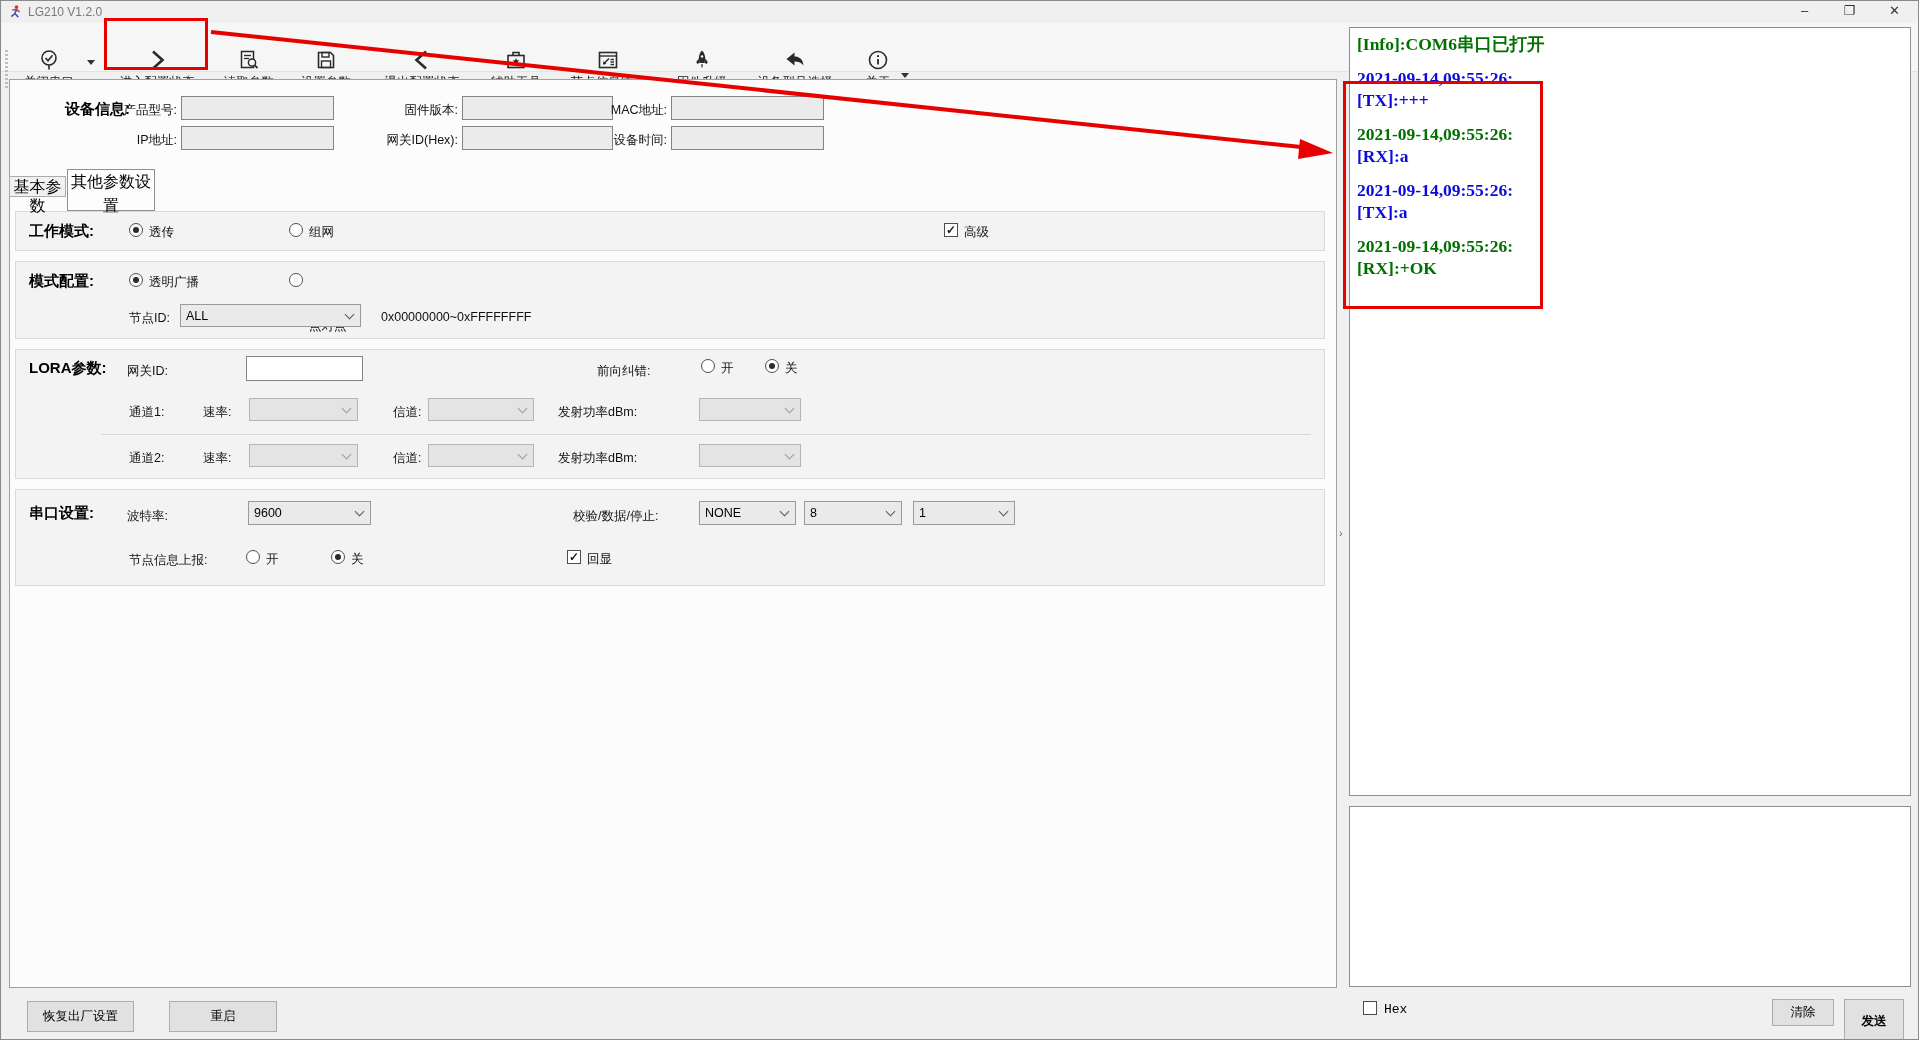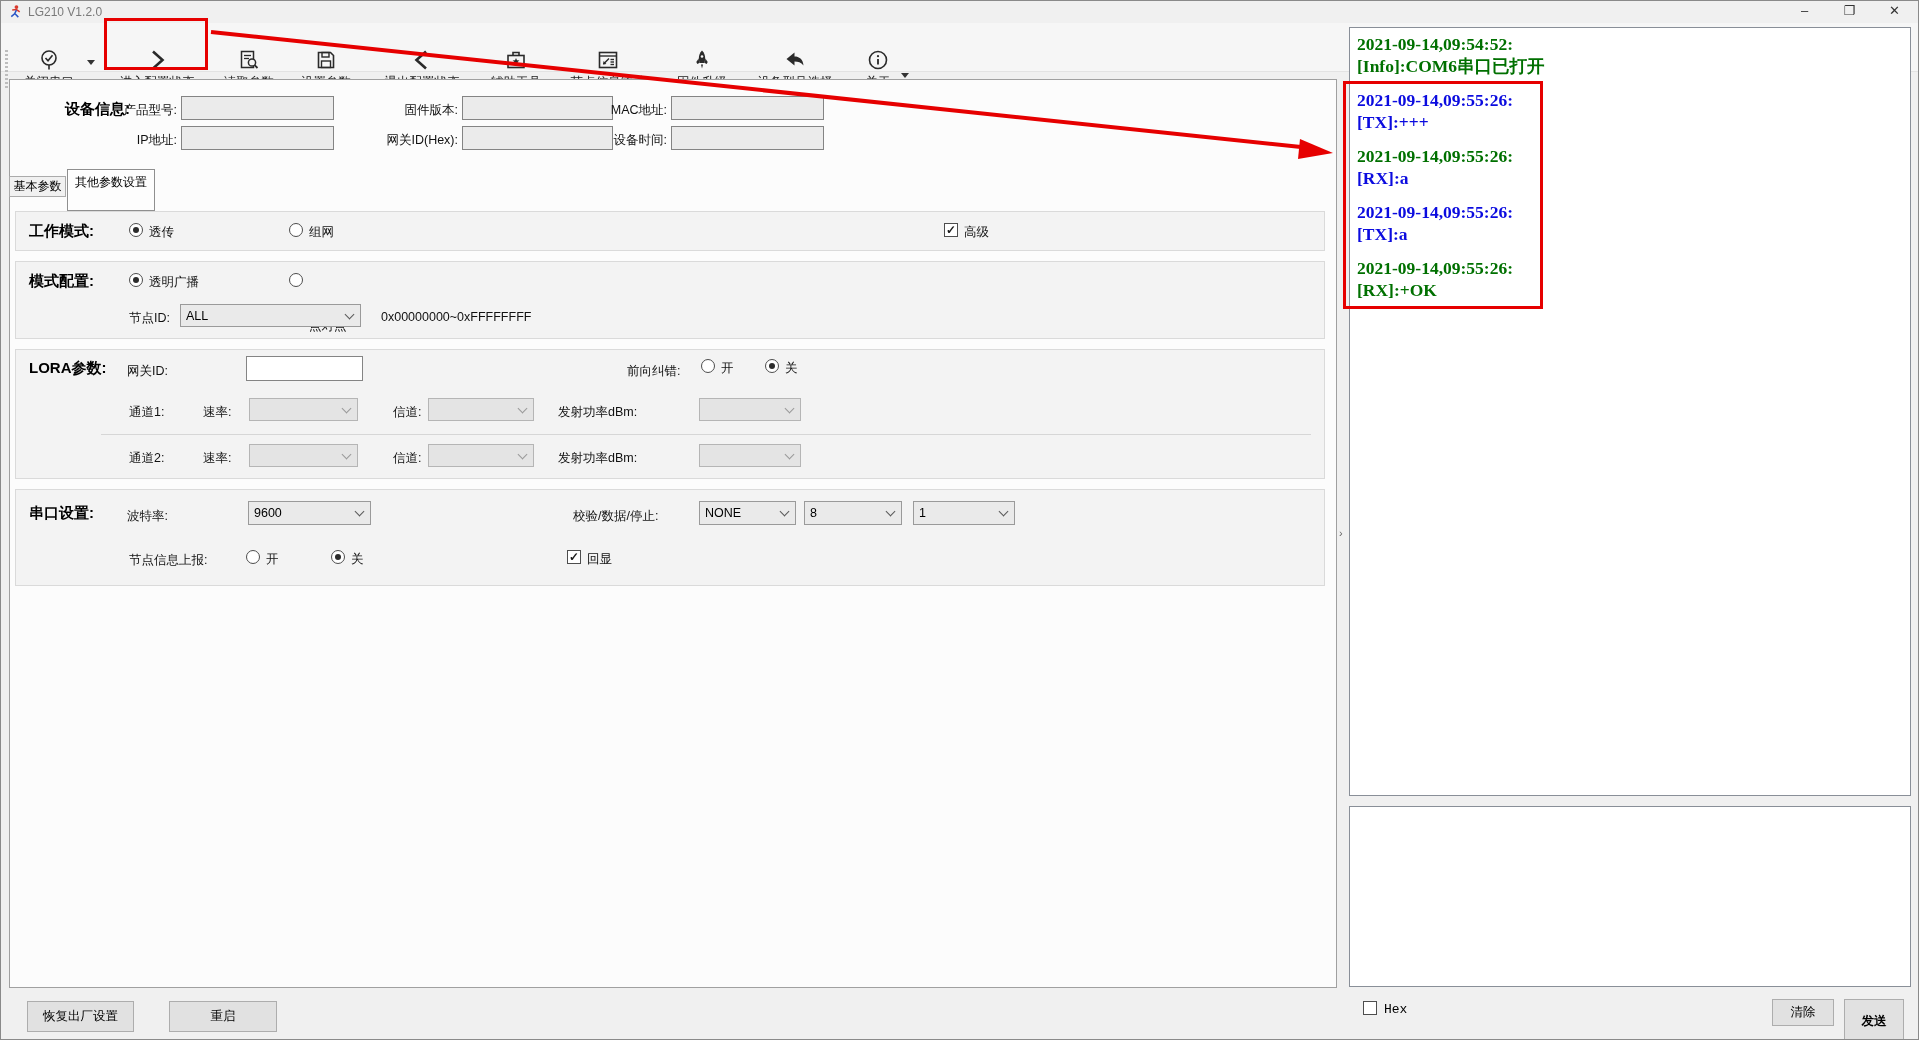--- a/index.html
+++ b/index.html
@@ -32,21 +32,21 @@
                 background:#fcfcfc; border:1px solid #a0a0a0; }
   .b-label { position:absolute; font-size:15px; font-weight:bold; color:#000; white-space:nowrap; }
   .f-label { position:absolute; font-size:12.5px; color:#111; white-space:nowrap; }
   .f-label.ra { text-align:right; }
   .tbox { position:absolute; border:1px solid #848484; background:#ebebeb; }
   .tbox.enabled { background:#ffffff; }
   .groupbox { position:absolute; background:#f3f3f3; border:1px solid #dadada; }
   .divider { position:absolute; height:1px; background:#d6d6d6; }
 
   
-  .tab { position:absolute; font-size:12px; color:#000; text-align:center; }
+  .tab { position:absolute; font-size:16px; color:#000; text-align:center; }
   .tab.plain { background:#f1f1f1; border:1px solid #ababab; line-height:19px; z-index:1; }
   .tab.selected { background:#fdfdfd; border:1px solid #8f8f8f; line-height:24px; z-index:2;
                   box-shadow:inset 1px 1px 0 #fff; }
 
   
   .radio { position:absolute; width:14px; height:14px; border:1px solid #4d4d4d; border-radius:50%;
            background:#fff; }
   .radio[data-checked="true"]::after { content:""; position:absolute; left:3px; top:3px; width:6px;
            height:6px; border-radius:50%; background:#2b2b2b; }
   .checkbox { position:absolute; width:14px; height:14px; border:1px solid #4d4d4d; background:#fff;
@@ -261,21 +261,21 @@
   <div class="combo" style="left:179px;top:303px;width:181px;height:23px;">
     <span class="combo-val">ALL</span>
       <span class="chev"></span>
   </div>
   <div class="f-label" style="left:380px;top:309px;">0x00000000~0xFFFFFFFF</div>
 
   <div class="groupbox" style="left:14px;top:348px;width:1310px;height:130px;"></div>
   <div class="b-label" style="left:28px;top:358px;">LORA参数:</div>
   <div class="f-label" style="left:126px;top:362px;">网关ID:</div>
   <div class="tbox enabled" style="left:245px;top:355px;width:117px;height:25px;"></div>
-  <div class="f-label" style="left:596px;top:362px;margin-left:30px;">前向纠错:</div>
+  <div class="f-label" style="left:596px;top:362px;">前向纠错:</div>
   <div class="radio" style="left:700px;top:358px;" data-checked="false"></div>
   <div class="f-label" style="left:720px;top:359px;">开</div>
   <div class="radio" style="left:764px;top:358px;" data-checked="true"></div>
   <div class="f-label" style="left:784px;top:359px;">关</div>
 
   <div class="f-label" style="left:128px;top:403px;">通道1:</div>
   <div class="f-label" style="left:202px;top:403px;">速率:</div>
   <div class="combo dis" style="left:248px;top:397px;width:109px;height:23px;">
     <span class="combo-val"></span>
       <span class="chev"></span>
@@ -340,21 +340,20 @@
 
   <div class="btn" style="left:26px;top:1000px;width:107px;height:31px;">恢复出厂设置</div>
   <div class="btn" style="left:168px;top:1000px;width:108px;height:31px;">重启</div>
 
   <div class="splitter">
     <span class="arrow">›</span>
   </div>
 
   <div class="log-box">
       <div class="log-entry">
-        <div class="c-green">2021-09-14,09:54:52:</div>
         <div class="c-green">[Info]:COM6串口已打开</div>
       </div>
       <div class="log-entry">
         <div class="c-blue">2021-09-14,09:55:26:</div>
         <div class="c-blue">[TX]:+++</div>
       </div>
       <div class="log-entry">
         <div class="c-green">2021-09-14,09:55:26:</div>
         <div class="c-blue">[RX]:a</div>
       </div>

